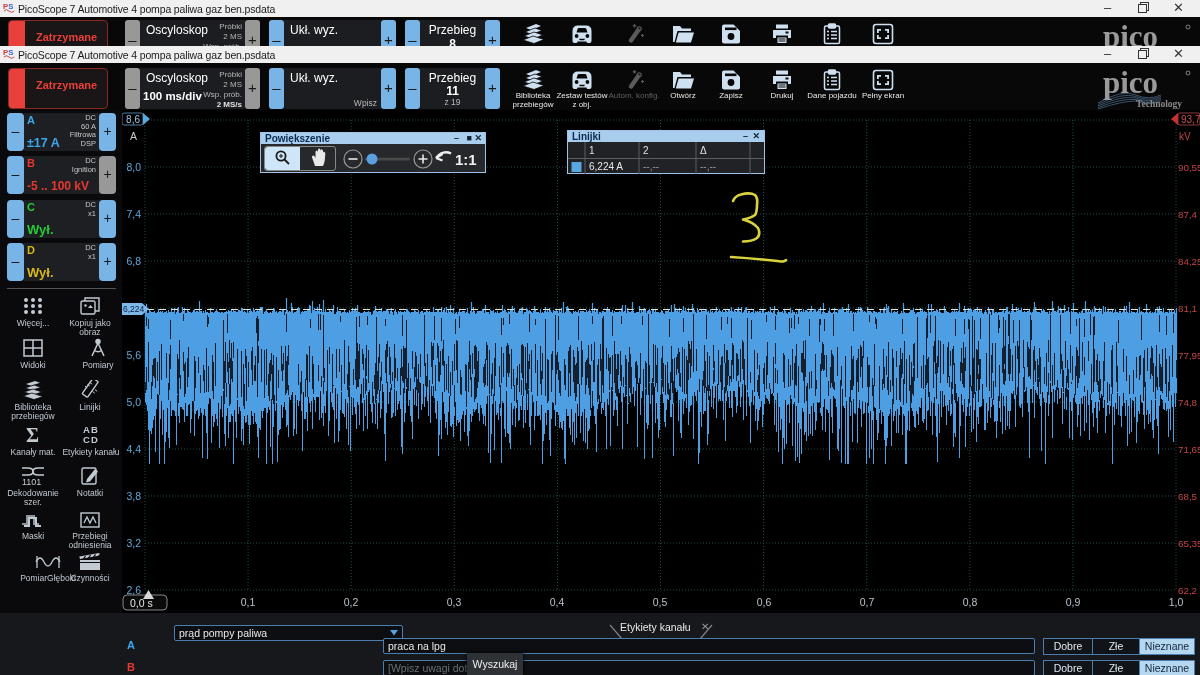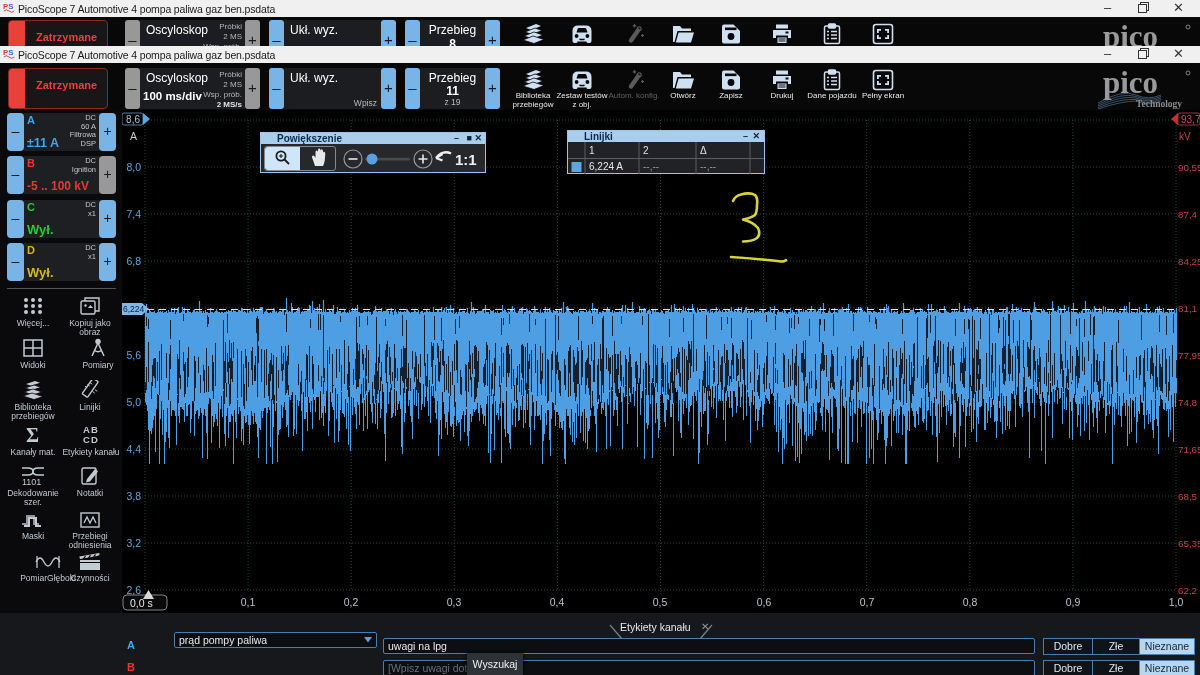--- a/index.html
+++ b/index.html
@@ -20,21 +20,21 @@
 .chbtn{left:7px;width:109px;height:38px}
 .chbtn .mid{position:absolute;left:17px;top:0;width:76px;height:38px;background:#1d1f22}
 .chbtn .bminus{position:absolute;left:0;top:0;width:17px;height:38px;background:#78b4e6;border-radius:4px;color:#1a1a1a;font-size:14px;text-align:center;line-height:36px}
 .chbtn .bplus{position:absolute;right:0;top:0;width:17px;height:38px;background:#78b4e6;border-radius:4px;color:#1a1a1a;font-size:14px;text-align:center;line-height:36px}
 .chbtn .cname{position:absolute;left:3px;top:1px;font-size:11px;font-weight:bold}
 .chbtn .crange{position:absolute;left:3px;bottom:1px;font-size:12.5px;font-weight:bold}
 .chbtn .cinfo{position:absolute;right:3px;top:1px;font-size:7.5px;color:#c8c8c8;text-align:right;line-height:8.5px}
 .sicon{width:58px;text-align:center;color:#c2cad2;font-size:8.5px;line-height:9px}
 .sicon svg{display:block;margin:0 auto 3px}
 .fwin{border:1px solid #9dc4e8;background:#26282b}
-.fwin .ftitle{height:11px;background:#a9cdec;color:#0a2a50;font-size:10px;font-weight:bold;line-height:11px;padding-left:16px;position:relative}
+.fwin .ftitle{height:11px;background:#a9cdec;color:#0a2a50;font-size:10px;font-weight:bold;line-height:11px;padding-left:4px;position:relative}
 .fctl{position:absolute;top:0;font-size:9px;color:#123;font-weight:bold}
 .field{background:#0c0e11;border:1px solid #4a7db0;border-radius:2px;color:#e8e8e8;font-size:10.5px;line-height:14px;padding:0 4px;height:16px}
 .judge{height:17px;border:1px solid #4a7db0;background:#101317;color:#dce8f2;font-size:10.5px;text-align:center;line-height:15px}
 </style></head>
 <body>
 <div id="app">
 
 <div class="abs titlebar" style="top:0">
  <svg class="abs" style="left:3px;top:2px" width="13" height="12" viewBox="0 0 15 13">
         <text x="0" y="8" font-size="9" font-weight="bold" fill="#d43a3a">P</text>
@@ -288,21 +288,21 @@
 
 </div>
 
 <div class="abs" style="left:0;top:110px;width:122px;height:503px;background:#0a0a0c">
  <div class="abs chbtn" style="top:3px">
   <div class="mid"></div>
         <div class="bminus">–</div>
         <div class="bplus">+</div>
   <div class="cname" style="left:20px;color:#3ba7f0">A</div>
   <div class="cinfo" style="right:20px">DC<br>60 A<br>Filtrowa<br>DSP</div>
-  <div class="crange" style="left:20px;color:#3ba7f0">±11 A</div>
+  <div class="crange" style="left:20px;color:#3ba7f0">±17 A</div>
  </div>
  <div class="abs chbtn" style="top:46px">
   <div class="mid"></div>
         <div class="bminus">–</div>
         <div class="bplus" style="background:#989898">+</div>
   <div class="cname" style="left:20px;color:#e83830">B</div>
   <div class="cinfo" style="right:20px">DC<br>Ignition</div>
   <div class="crange" style="left:20px;color:#e83830;font-size:12px">-5 .. 100 kV</div>
  </div>
  <div class="abs chbtn" style="top:90px">
@@ -585,26 +585,26 @@
 </div>
 
 <div class="abs" style="left:0;top:613px;width:1200px;height:62px;background:#17181c">
  <svg class="abs" style="left:595px;top:6px" width="130" height="21" viewBox="0 0 130 21">
   <path d="M15 6 L27 20" fill="none" stroke="#7a8088" stroke-width="1.2"></path>
         <path d="M117 6 L105 20" fill="none" stroke="#7a8088" stroke-width="1.2"></path>
  </svg>
  <div class="abs" style="left:620px;top:8px;color:#e8e8e8;font-size:10.5px">Etykiety kanału</div>
  <div class="abs" style="left:701px;top:8px;color:#9a9a9a;font-size:10px">✕</div>
  <div class="abs" style="left:127px;top:26px;color:#3ba7f0;font-size:11px;font-weight:bold">A</div>
- <div class="abs field" style="left:174px;top:19px;width:203px">prąd pompy paliwa
+ <div class="abs field" style="left:174px;top:12px;width:229px">prąd pompy paliwa
    <svg class="abs" style="right:4px;top:4px" width="8" height="6">
           <path d="M0 0 L8 0 L4 5.5 Z" fill="#5aa0e0"></path>
         </svg>
  </div>
- <div class="abs field" style="left:383px;top:25px;width:652px">uwagi na lpg</div>
+ <div class="abs field" style="left:383px;top:25px;width:652px">praca na lpg</div>
  <div class="abs judge" style="left:1043px;top:25px;width:50px">Dobre</div>
  <div class="abs judge" style="left:1092px;top:25px;width:48px">Złe</div>
  <div class="abs judge" style="left:1139px;top:25px;width:56px;background:#b5d7f0;color:#12273c">Nieznane</div>
  <div class="abs" style="left:127px;top:48px;color:#e83830;font-size:11px;font-weight:bold">B</div>
  <div class="abs field" style="left:383px;top:47px;width:652px;color:#6a7076">[Wpisz uwagi dot. ka</div>
  <div class="abs" style="left:467px;top:40px;width:56px;height:22px;background:#2e3136;color:#f0f0f0;font-size:10.5px;font-weight:normal;text-align:center;line-height:22px;box-shadow:0 0 4px #000">Wyszukaj</div>
  <div class="abs judge" style="left:1043px;top:47px;width:50px">Dobre</div>
  <div class="abs judge" style="left:1092px;top:47px;width:48px">Złe</div>
  <div class="abs judge" style="left:1139px;top:47px;width:56px;background:#b5d7f0;color:#12273c">Nieznane</div>
 </div>

